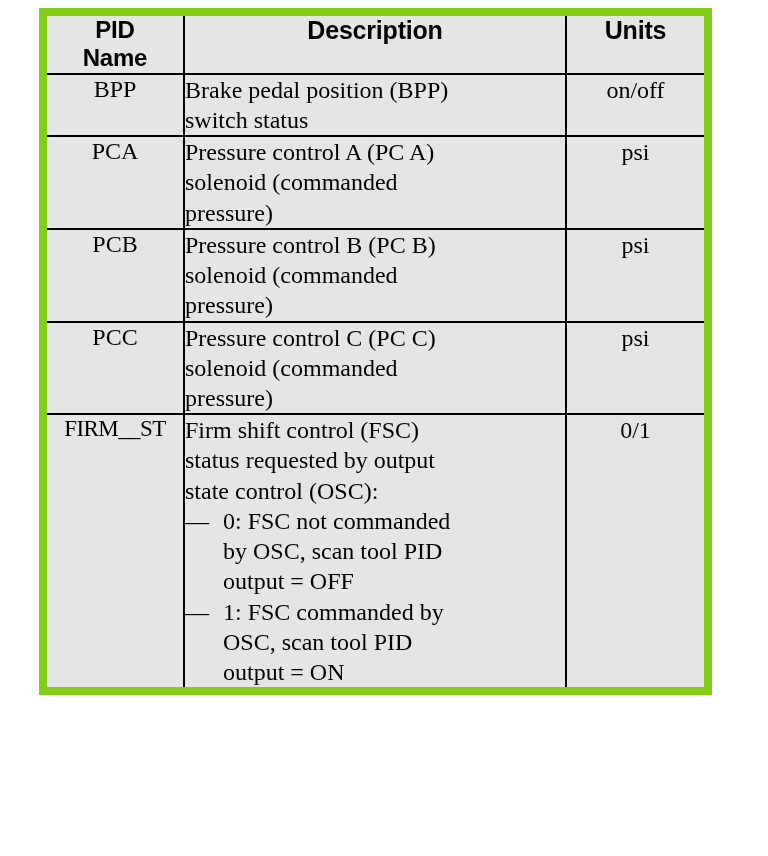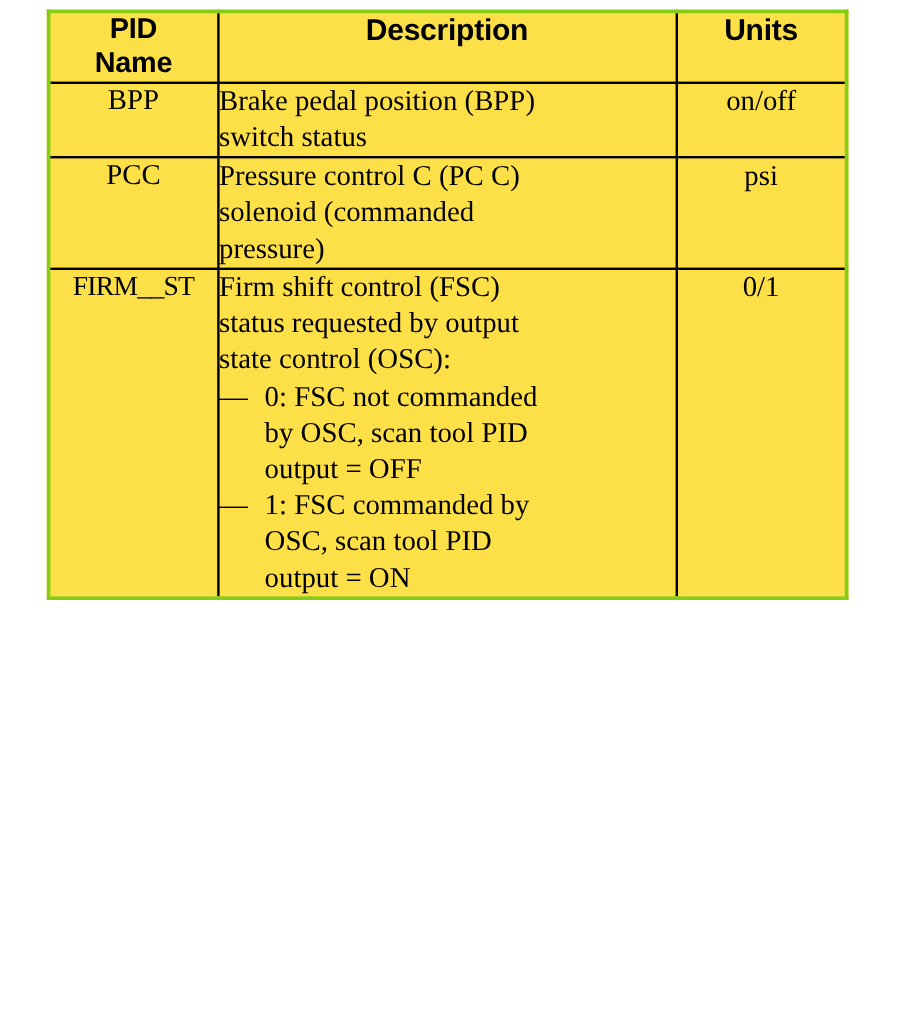--- a/index.html
+++ b/index.html
@@ -21,22 +21,22 @@
     height: 856px;
   }
 
   table.pid-table {
     position: absolute;
     left: 39px;
     top: 8px;
     width: 665px;
     border-collapse: collapse;
     table-layout: fixed;
-    background: #fde047;
-    border: 3px solid #84cc16;
+    background: #e5e5e5;
+    border: 8px solid #84cc16;
   }
 
   table.pid-table col.col-pid   { width: 141px; }
   table.pid-table col.col-desc  { width: 382px; }
   table.pid-table col.col-units { width: 142px; }
 
   table.pid-table th,
   table.pid-table td {
     border: 2px solid #000000;
     vertical-align: top;
@@ -136,21 +136,43 @@
         <td class="cell-pid">BPP</td>
         <td class="cell-desc">
           <span class="desc-line">Brake pedal position (BPP)</span>
           <span class="desc-line">switch status</span>
         </td>
         <td class="cell-units">
           <span class="desc-line">on/off</span>
         </td>
       </tr>
 
-
+      <tr>
+        <td class="cell-pid">PCA</td>
+        <td class="cell-desc">
+          <span class="desc-line">Pressure control A (PC A)</span>
+          <span class="desc-line">solenoid (commanded</span>
+          <span class="desc-line">pressure)</span>
+        </td>
+        <td class="cell-units">
+          <span class="desc-line">psi</span>
+        </td>
+      </tr>
+
+      <tr>
+        <td class="cell-pid">PCB</td>
+        <td class="cell-desc">
+          <span class="desc-line">Pressure control B (PC B)</span>
+          <span class="desc-line">solenoid (commanded</span>
+          <span class="desc-line">pressure)</span>
+        </td>
+        <td class="cell-units">
+          <span class="desc-line">psi</span>
+        </td>
+      </tr>
 
       <tr>
         <td class="cell-pid">PCC</td>
         <td class="cell-desc">
           <span class="desc-line">Pressure control C (PC C)</span>
           <span class="desc-line">solenoid (commanded</span>
           <span class="desc-line">pressure)</span>
         </td>
         <td class="cell-units">
           <span class="desc-line">psi</span>

